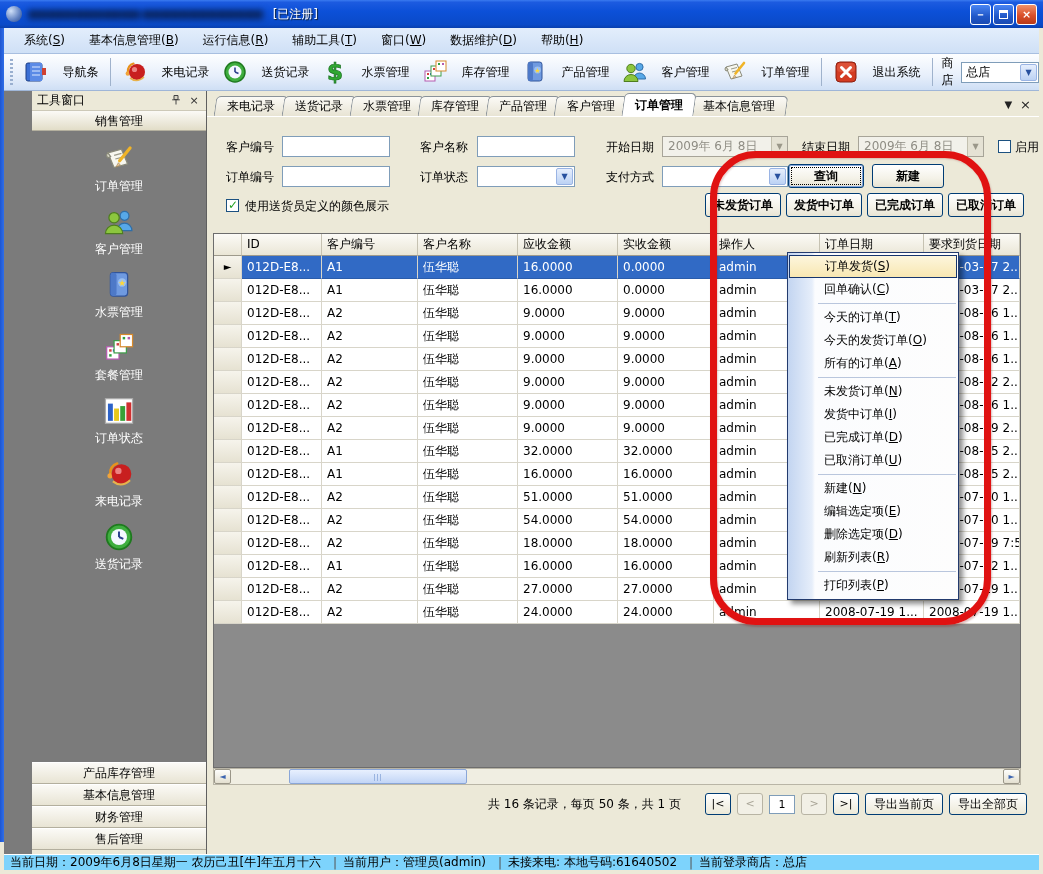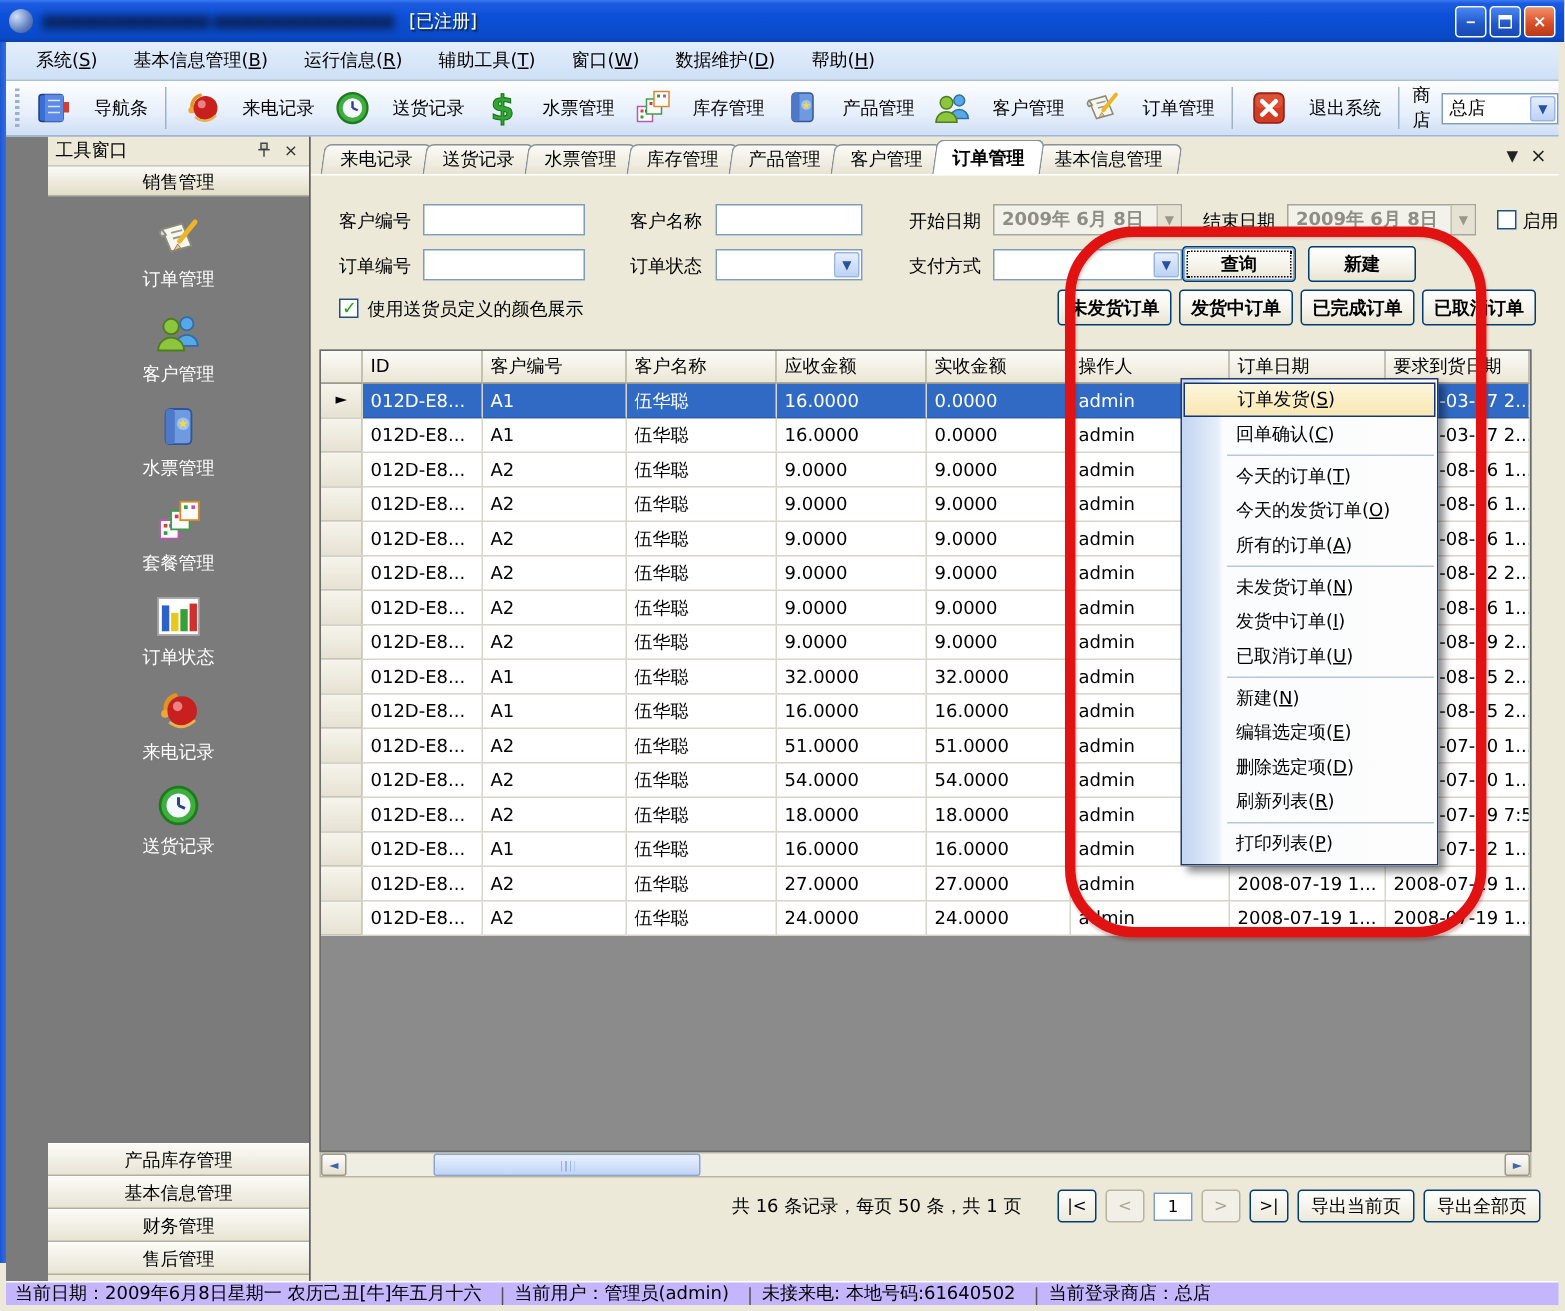--- a/index.html
+++ b/index.html
@@ -76,21 +76,21 @@
   .tab > span { display:inline-block; transform:skewX(8deg); }
   .tab.active { background:#fff; font-weight:bold; height:23px; line-height:18px; z-index:2; }
   .tabicons { margin-left:auto; display:flex; align-items:center; gap:8px; padding:0 8px 4px 0; }
   .tabicons span { font-size:10px; color:#222; }
 
   
   .filter { position:absolute; left:0; top:26px; width:832px; height:116px; }
   .flabel { position:absolute; height:22px; line-height:22px; white-space:nowrap; }
   .fin { position:absolute; height:21px; border:1px solid #7f9db9; background:#fff; }
   .datebox { position:absolute; height:21px; border:1px solid #a7a498; background:#f2f1ea; display:flex; }
-  .datebox .dval { flex:1; color:#8f8d84; line-height:19px; padding-left:5px; white-space:nowrap;font-weight:bold; }
+  .datebox .dval { flex:1; color:#8f8d84; line-height:19px; padding-left:5px; white-space:nowrap; }
   .datebox .darr { width:16px; background:#e5e2d4; border-left:1px solid #c2bfae; color:#9a9789; font-size:8px; line-height:19px; text-align:center; }
   .fcombo { position:absolute; height:21px; }
   .chk { position:absolute; width:13px; height:13px; background:#fff; border:1px solid #1c5180; }
   .chk.on::after { content:"✓"; position:absolute; left:1px; top:-2px; color:#21a121; font-weight:bold; font-size:12px; }
   .xpbtn { position:absolute; height:24px; border:1px solid #003c74; border-radius:3px;
     background:linear-gradient(#fff,#f4f2e8 60%,#e8e4d4); text-align:center; line-height:22px; cursor:default;font-weight:bold; }
   .xpbtn.focus { box-shadow:inset 0 0 0 1px #86a7dc; outline:1px dotted #000; outline-offset:-4px; }
 
   
   .gridwrap { position:absolute; left:6px; top:142px; width:808px; height:535px; background:#8b8b8b; border:1px solid #6d6d6d; overflow:hidden; }
@@ -115,21 +115,21 @@
   
   .pager { position:absolute; left:0; top:700px; width:832px; height:26px; display:flex; align-items:center; justify-content:flex-end; gap:6px; padding-right:12px; }
   .pgsum { margin-right:18px; }
   .navbtn { width:26px; height:22px; border:1px solid #003c74; border-radius:3px; background:linear-gradient(#fff,#ece9d8);
     text-align:center; line-height:20px; font-size:11px; }
   .navbtn.dis { border-color:#b8b4a4; color:#a8a496; background:#f2f0e6; }
   .pginput { width:26px; height:19px; border:1px solid #7f9db9; text-align:center; font-size:11px; font-family:inherit; }
   .expbtn { height:22px; padding:0 8px; border:1px solid #003c74; border-radius:3px; background:linear-gradient(#fff,#ece9d8); line-height:20px; }
 
   
-  .statusbar { left:4px; top:854px; width:1035px; height:16px; background:#c4b5fd; border-top:1px solid #fff;
+  .statusbar { left:4px; top:854px; width:1035px; height:16px; background:#7dd3fc; border-top:1px solid #fff;
     display:flex; align-items:center; padding-left:6px; white-space:nowrap; overflow:hidden; z-index:4; }
   .statusbar .seg { margin-right:6px; }
   .statusbar .sbsep { margin:0 6px; color:#555; }
 
   
   .ctxmenu { position:absolute; left:787px; top:252px; width:172px; z-index:60; border:1px solid #233b6e;
     background:linear-gradient(90deg,#c3d5f1 0px,#e6eefa 24px,#fbfcfe 27px,#fdfdfd 100%);
     box-shadow:4px 4px 5px rgba(0,0,0,.45); padding:2px 0; }
   .mi { height:23px; line-height:22px; padding-left:36px; white-space:nowrap; position:relative; }
   .mi u { text-decoration:underline; }
@@ -677,20 +677,21 @@
   <div class="ctxmenu" id="ctxmenu">
       <div class="mi hl">订单发货(<u>S</u>)</div>
       <div class="mi">回单确认(<u>C</u>)</div>
       <div class="msep"></div>
       <div class="mi">今天的订单(<u>T</u>)</div>
       <div class="mi">今天的发货订单(<u>O</u>)</div>
       <div class="mi">所有的订单(<u>A</u>)</div>
       <div class="msep"></div>
       <div class="mi">未发货订单(<u>N</u>)</div>
       <div class="mi">发货中订单(<u>I</u>)</div>
+      <div class="mi">已完成订单(<u>D</u>)</div>
       <div class="mi">已取消订单(<u>U</u>)</div>
       <div class="msep"></div>
       <div class="mi">新建(<u>N</u>)</div>
       <div class="mi">编辑选定项(<u>E</u>)</div>
       <div class="mi">删除选定项(<u>D</u>)</div>
       <div class="mi">刷新列表(<u>R</u>)</div>
       <div class="msep"></div>
       <div class="mi">打印列表(<u>P</u>)</div>
     </div>
 

